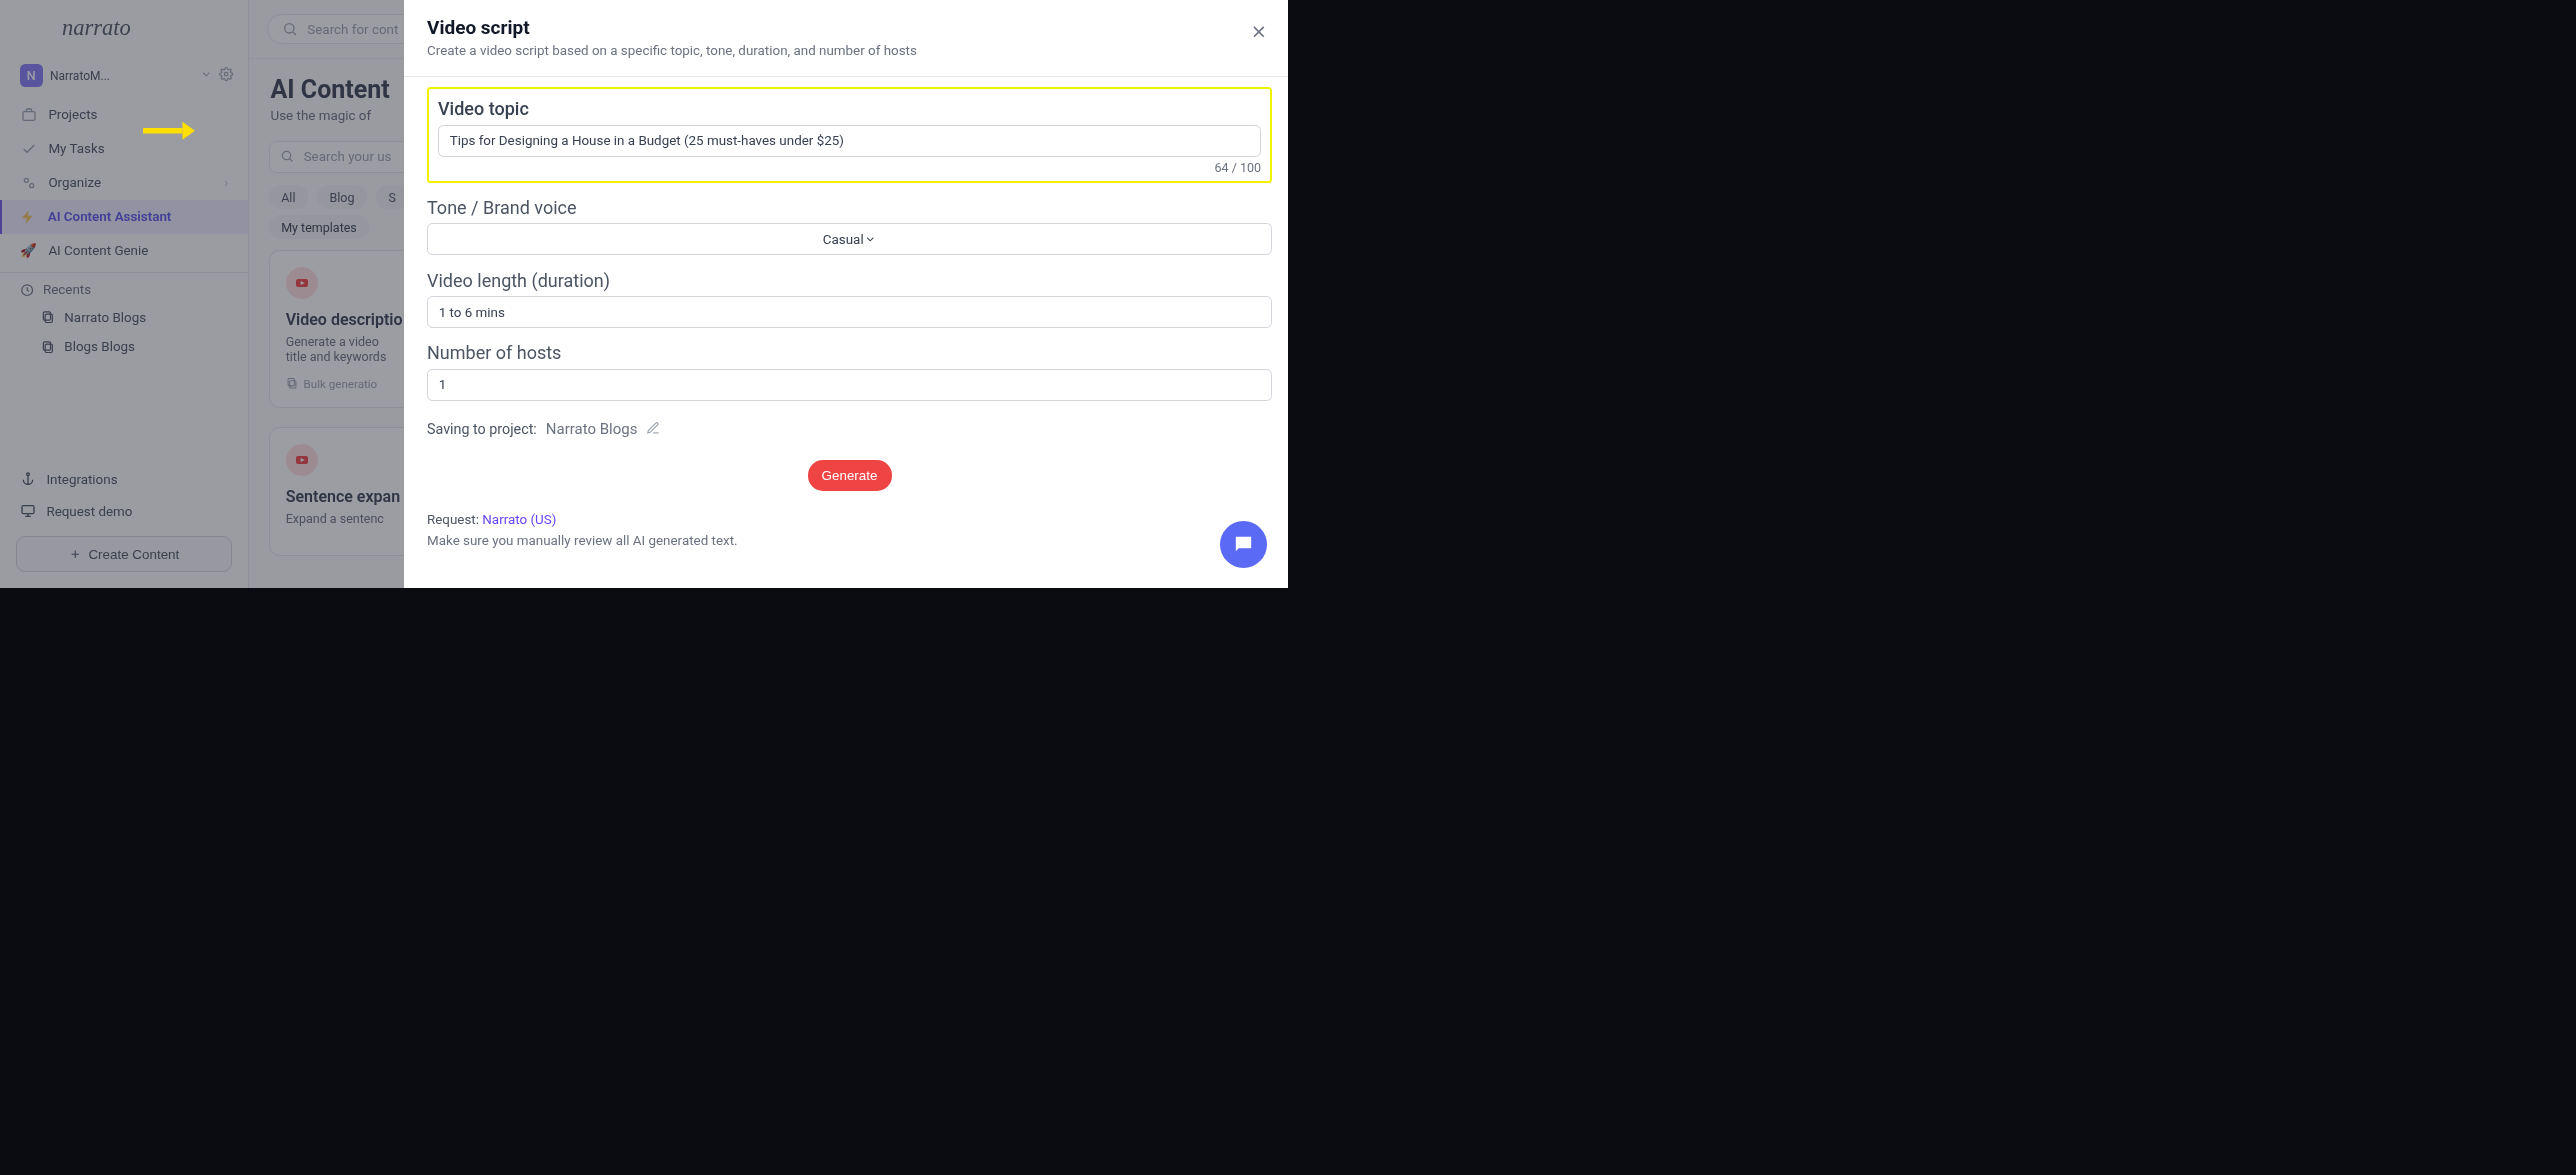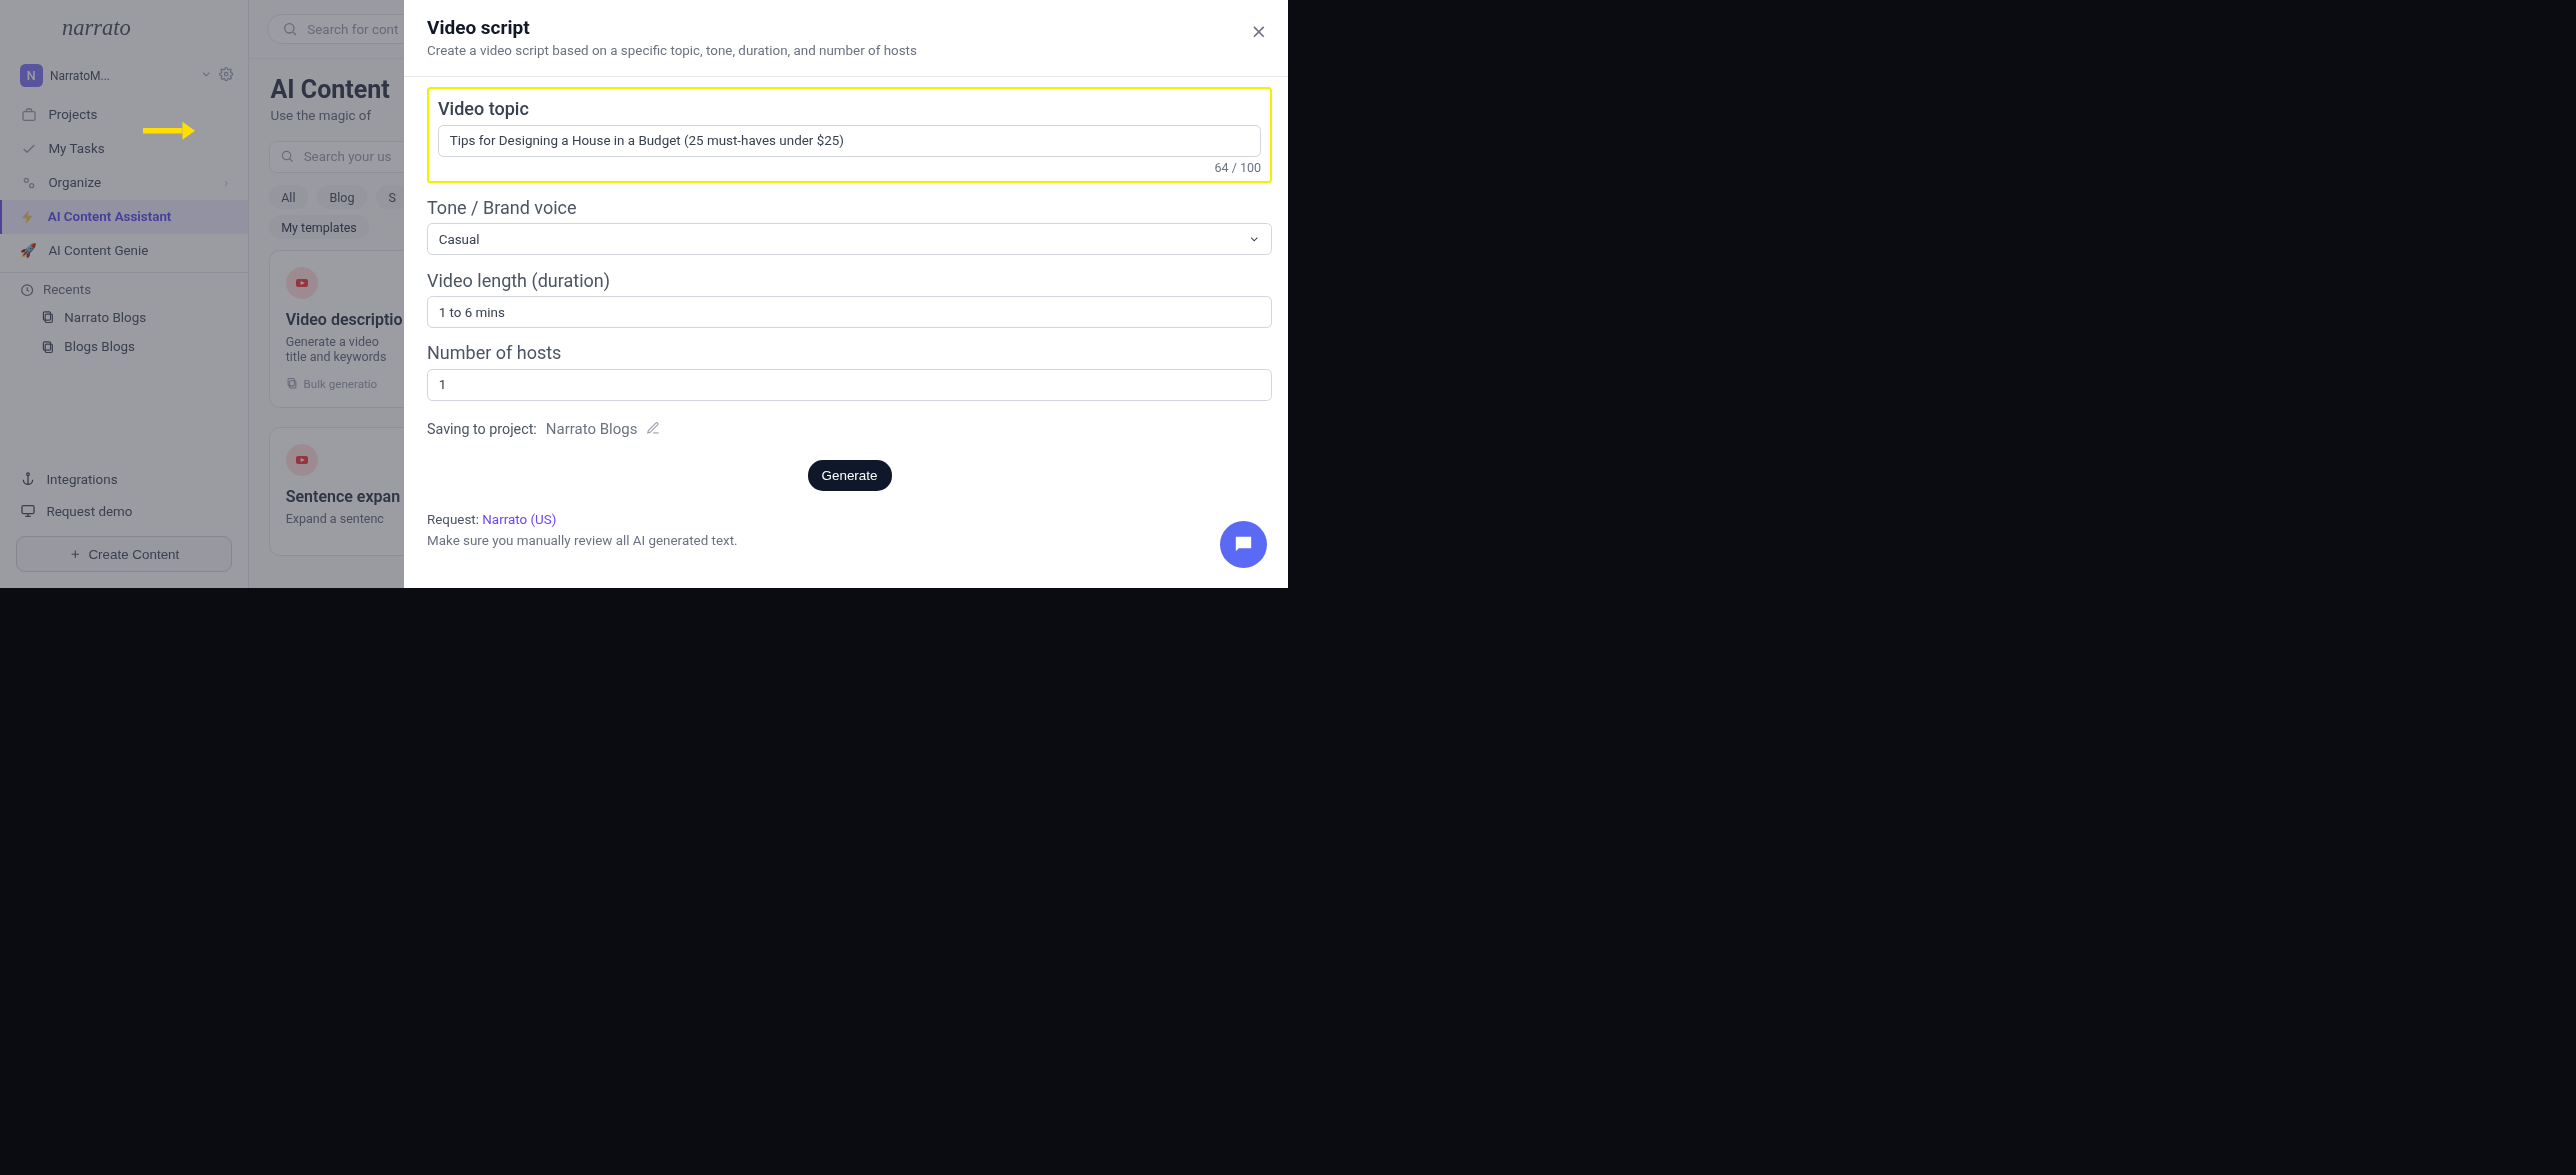--- a/index.html
+++ b/index.html
@@ -240,30 +240,30 @@
     width: 100%;
     height: 32px;
     border: 0.9px solid #d1d5db;
     border-radius: 5.4px;
     padding: 0 10.7px;
     font-size: 13.4px;
     color: #374151;
     font-family: inherit;
     background:#fff;
   }
-  .select { display:flex; align-items:center; justify-content:space-between; }
+  .select { display:flex; align-items:center; justify-content:center; }
   .counter { text-align: right; color:#6b7280; font-size: 12.5px; margin-top: 3.6px; }
   .group { margin-top: 14.3px; }
   .saving { margin-top: 19.7px; color:#4b5563; font-size: 14.3px; display:flex; align-items:center; gap:9px; }
   .saving .proj { color:#6b7280; font-size: 15px; }
   .gen-btn {
     margin: 21.5px 0;
     width: 84px;
     height: 31px;
-    background: #0f172a;
+    background: #ef4444;
     color: #fff;
     border: none;
     border-radius: 15px;
     font-size: 13.4px;
     font-weight: 500;
     display: flex;
     align-items: center;
     justify-content: center;
     cursor: pointer;
   }

